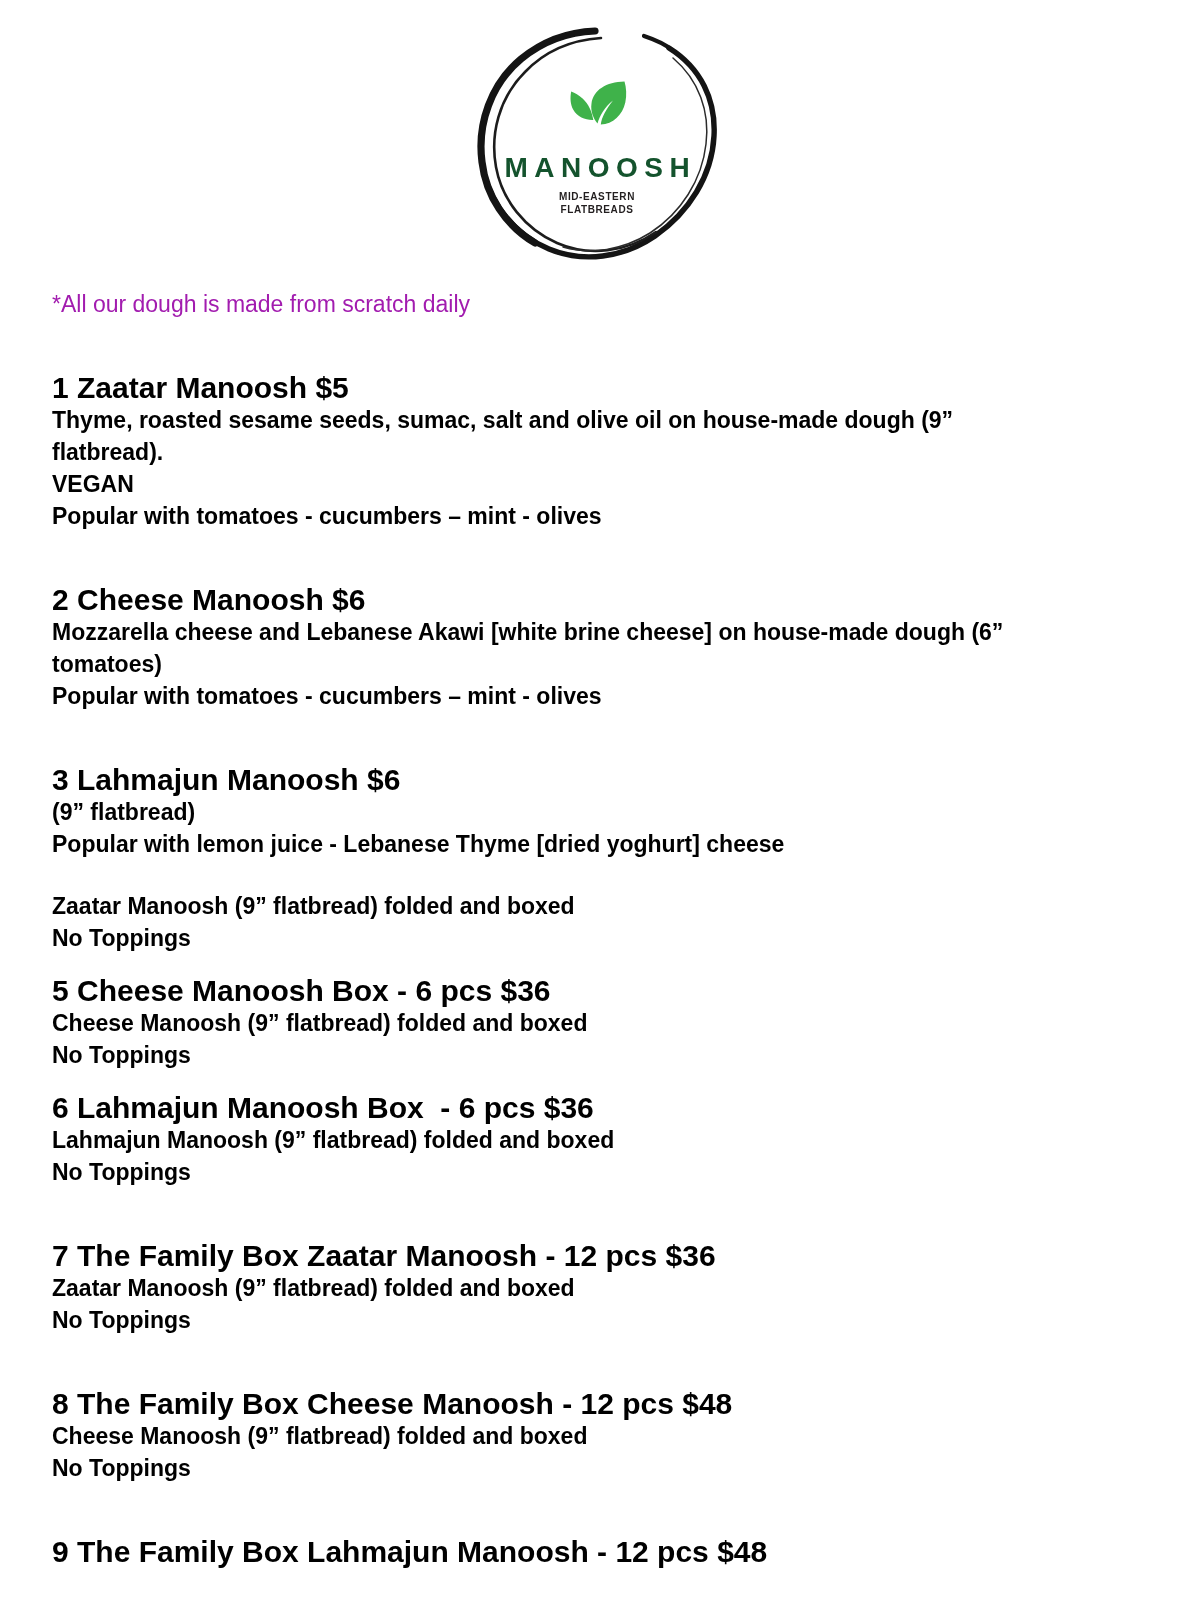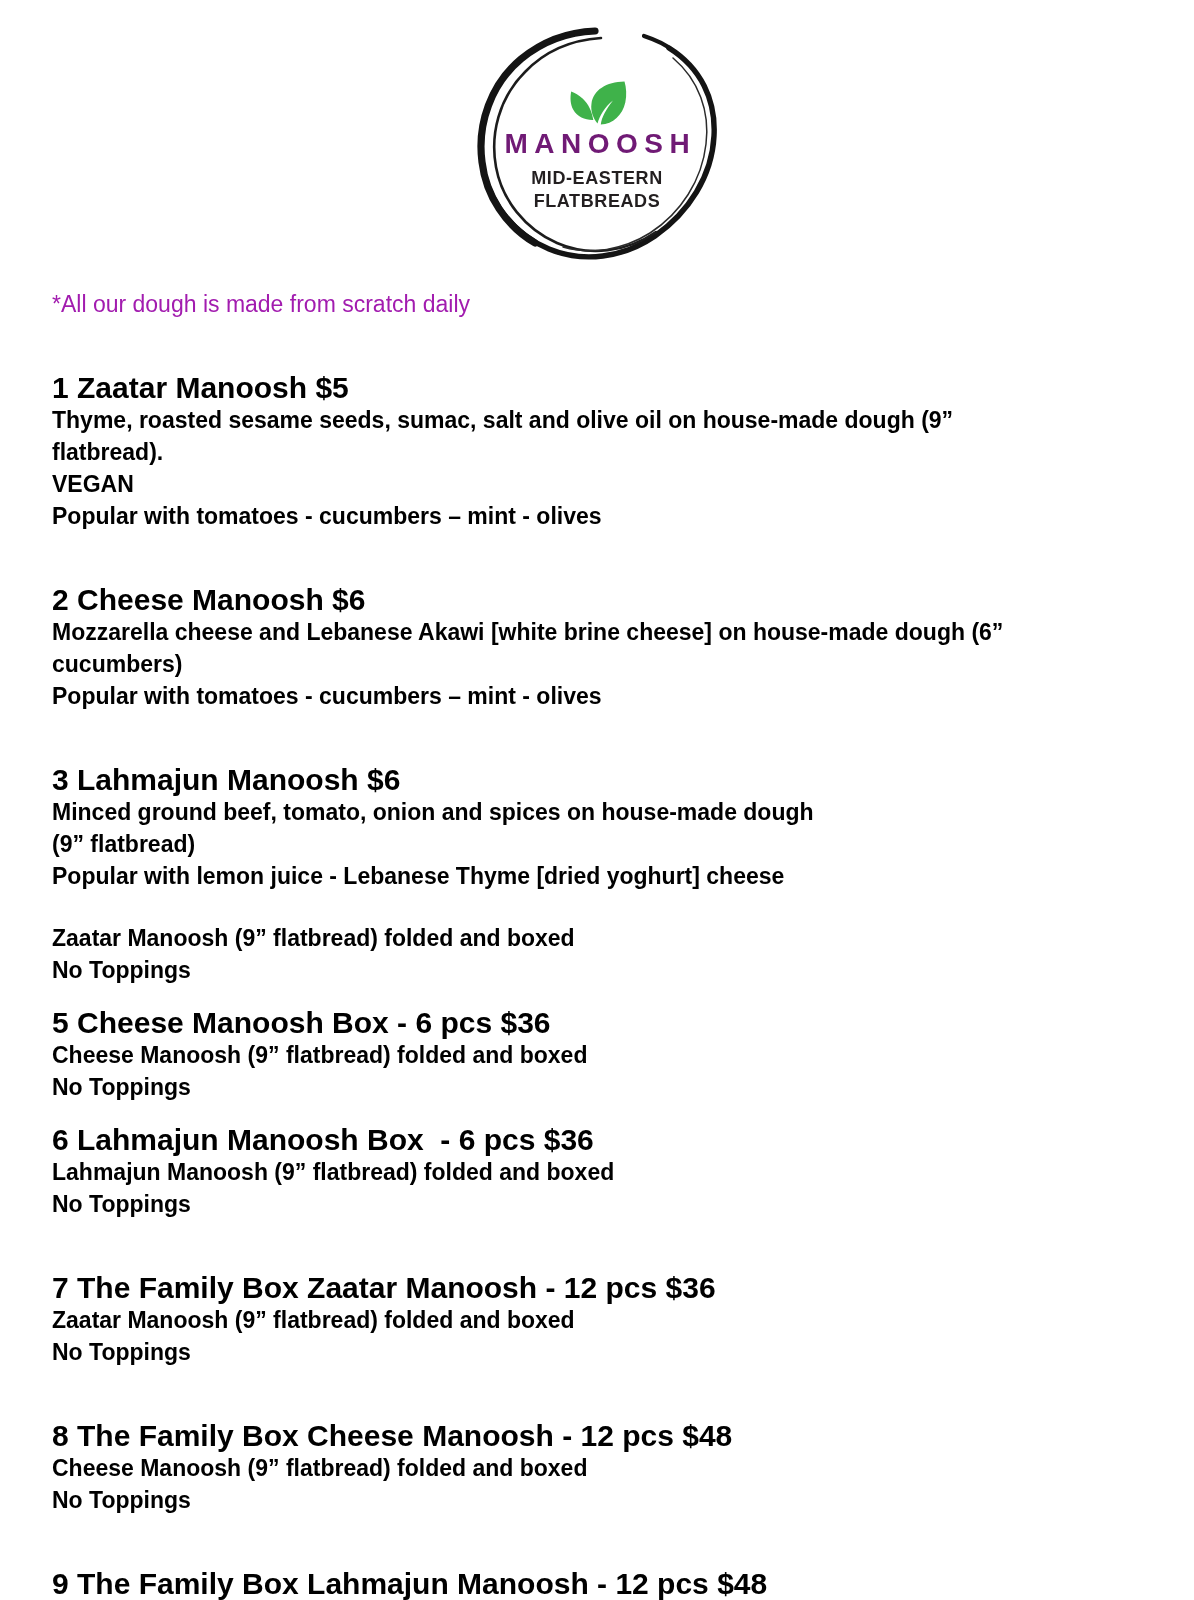--- a/index.html
+++ b/index.html
@@ -53,35 +53,35 @@
     justify-content: flex-start;
     padding-top: 56px;
     box-sizing: border-box;
   }
   .logo-leaves {
     width: 62px;
     height: 46px;
     display: block;
   }
   .logo-wordmark {
-    margin-top: 4px;
+    margin-top: 28px;
     font-family: "Liberation Sans", sans-serif;
     font-weight: bold;
     font-size: 28px;
     letter-spacing: 6.5px;
     text-indent: 6.5px;
-    color: #701a75;
+    color: #14532d;
     line-height: 1;
     white-space: nowrap;
   }
   .logo-sub {
     margin-top: 9px;
     font-family: "Liberation Sans", sans-serif;
     font-weight: bold;
-    font-size: 18px;
+    font-size: 10px;
     letter-spacing: 0.6px;
     color: #231f20;
     line-height: 1.28;
     text-align: center;
     white-space: nowrap;
   }
 
   
   .menu {
     position: absolute;
@@ -175,27 +175,26 @@
       <div class="item">
         <p class="item-title">1 Zaatar Manoosh $5</p>
         <p class="item-line">Thyme, roasted sesame seeds, sumac, salt and olive oil on house-made dough (9” flatbread).</p>
         <p class="item-line">VEGAN</p>
         <p class="item-line">Popular with tomatoes - cucumbers – mint - olives</p>
       </div>
       <div class="sp-lg"></div>
       <div class="item">
         <p class="item-title">2 Cheese Manoosh $6</p>
         <p class="item-line">Mozzarella cheese and Lebanese Akawi [white brine cheese] on house-made dough (6”</p>
-        <p class="item-line">cucumbers)</p>
+        <p class="item-line">tomatoes)</p>
         <p class="item-line">Popular with tomatoes - cucumbers – mint - olives</p>
       </div>
       <div class="sp-lg"></div>
       <div class="item">
         <p class="item-title">3 Lahmajun Manoosh $6</p>
-        <p class="item-line">Minced ground beef, tomato, onion and spices on house-made dough</p>
         <p class="item-line">(9” flatbread)</p>
         <p class="item-line">Popular with lemon juice - Lebanese Thyme [dried yoghurt] cheese</p>
       </div>
       <div class="sp-md"></div>
       <div class="item">
         <p class="item-line">Zaatar Manoosh (9” flatbread) folded and boxed</p>
         <p class="item-line">No Toppings</p>
       </div>
       <div class="sp-sm"></div>
       <div class="item">

